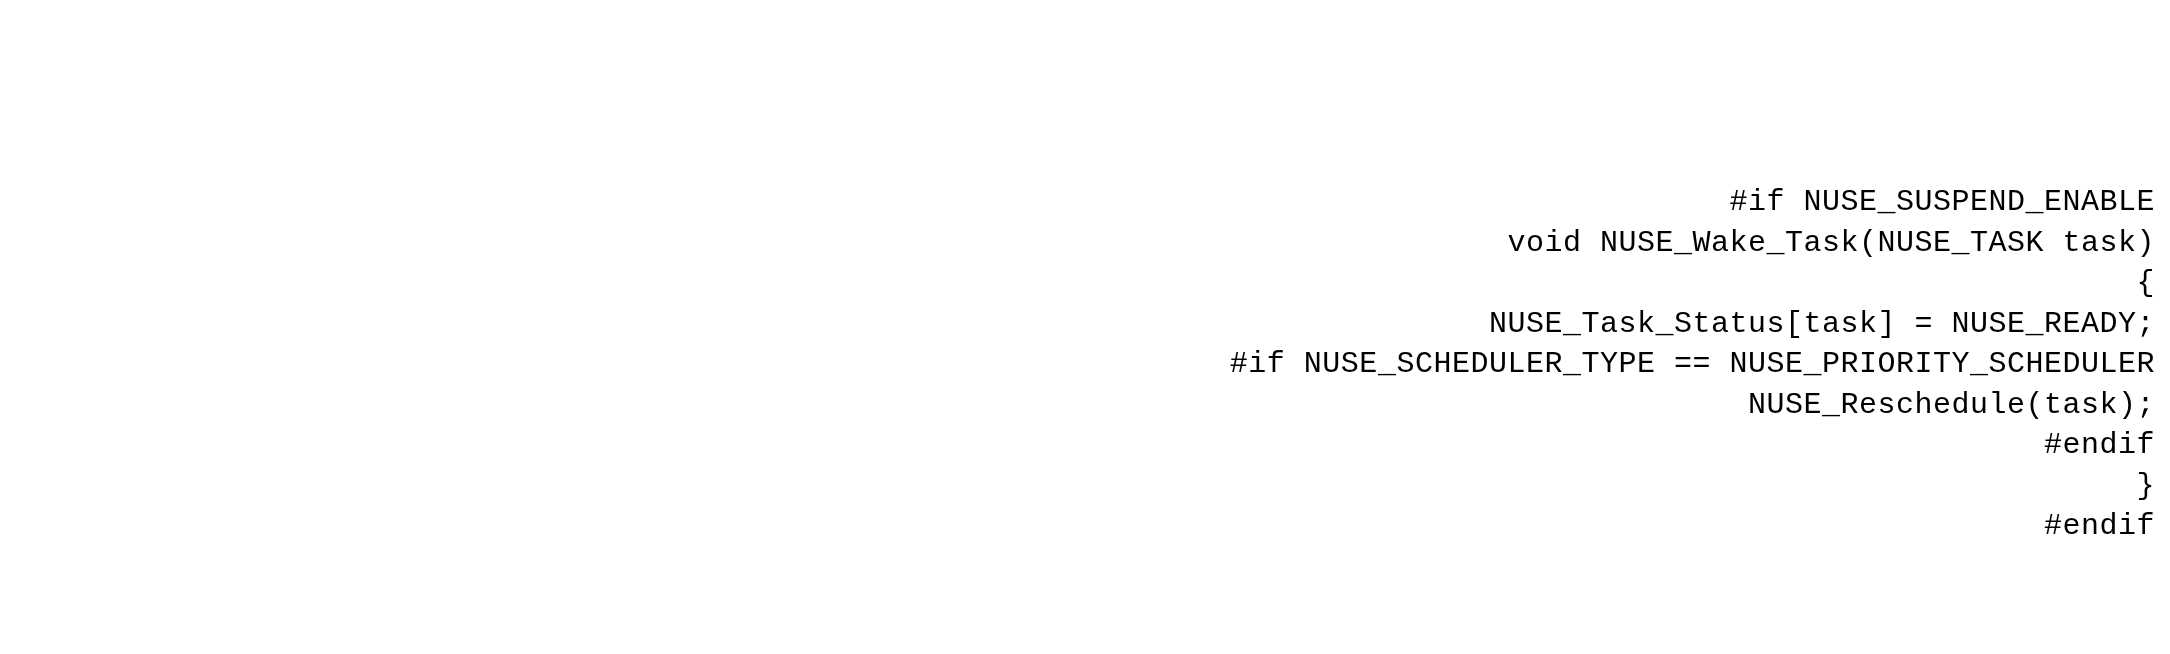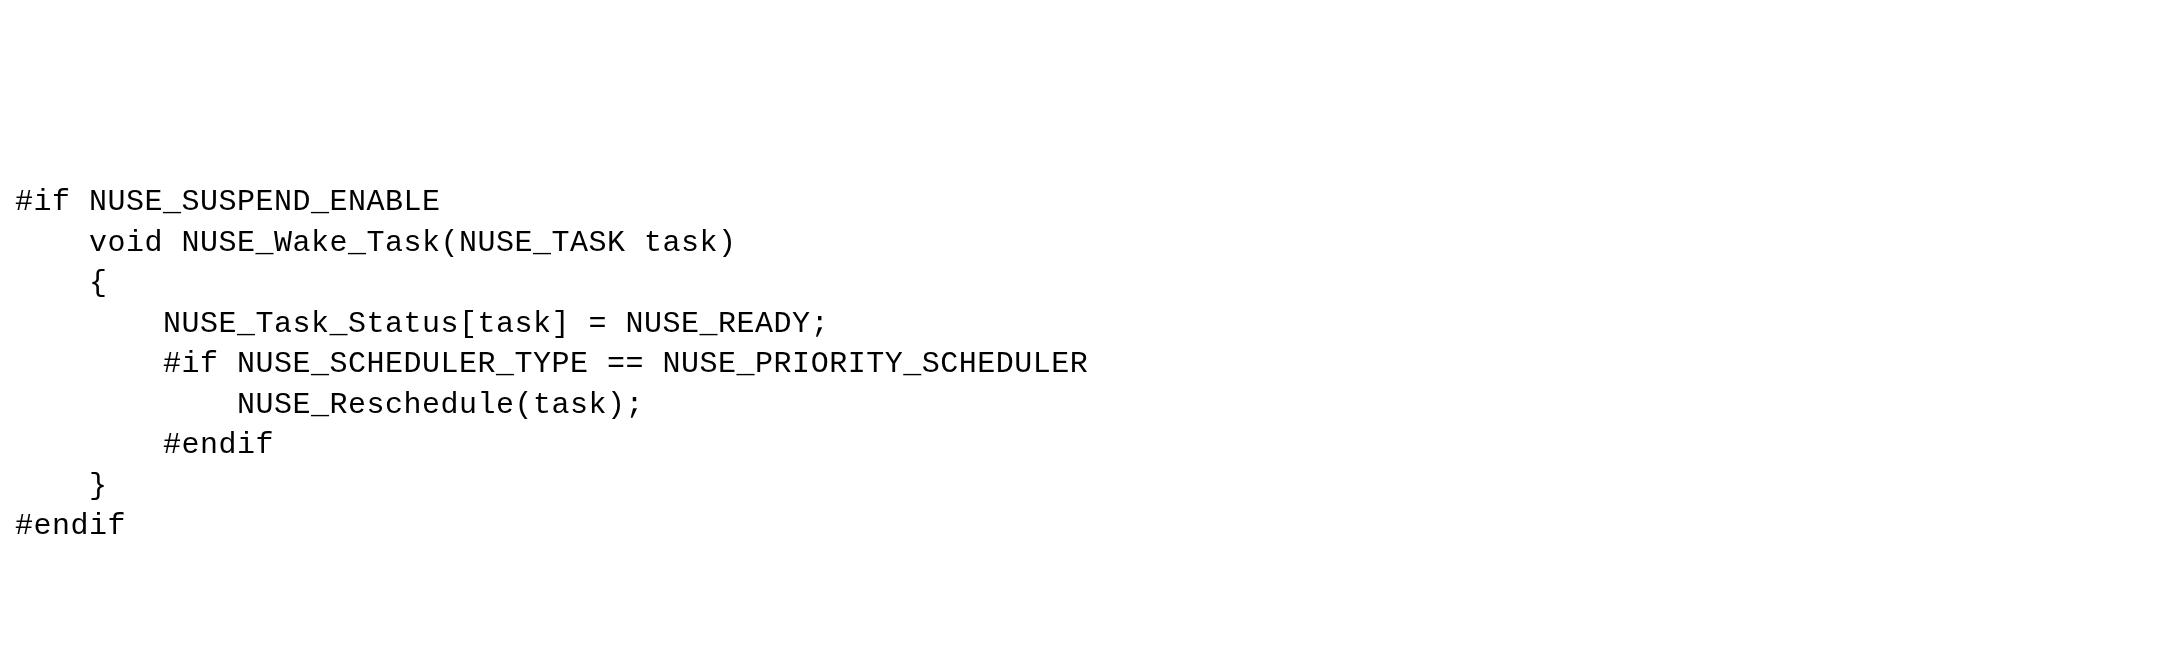--- a/index.html
+++ b/index.html
@@ -12,20 +12,21 @@
       font-family: "Menlo", "Monaco", "Consolas", "Courier New", monospace;
       font-size: 30px;
       line-height: 1.35;
       color: #000000;
       padding: 20px 15px;
       white-space: pre;
       letter-spacing: 0.5px;
     }
     .code-line {
       display: block;
+      text-align: right;
     }
   </style>
 </head>
 <body>
 
 
 
 <div class="code-block"><span class="code-line">#if NUSE_SUSPEND_ENABLE</span><span class="code-line"></span><span class="code-line">    void NUSE_Wake_Task(NUSE_TASK task)</span><span class="code-line">    {</span><span class="code-line">        NUSE_Task_Status[task] = NUSE_READY;</span><span class="code-line">        #if NUSE_SCHEDULER_TYPE == NUSE_PRIORITY_SCHEDULER</span><span class="code-line">            NUSE_Reschedule(task);</span><span class="code-line">        #endif</span><span class="code-line">    }</span><span class="code-line"></span><span class="code-line">#endif</span></div>
 
 

